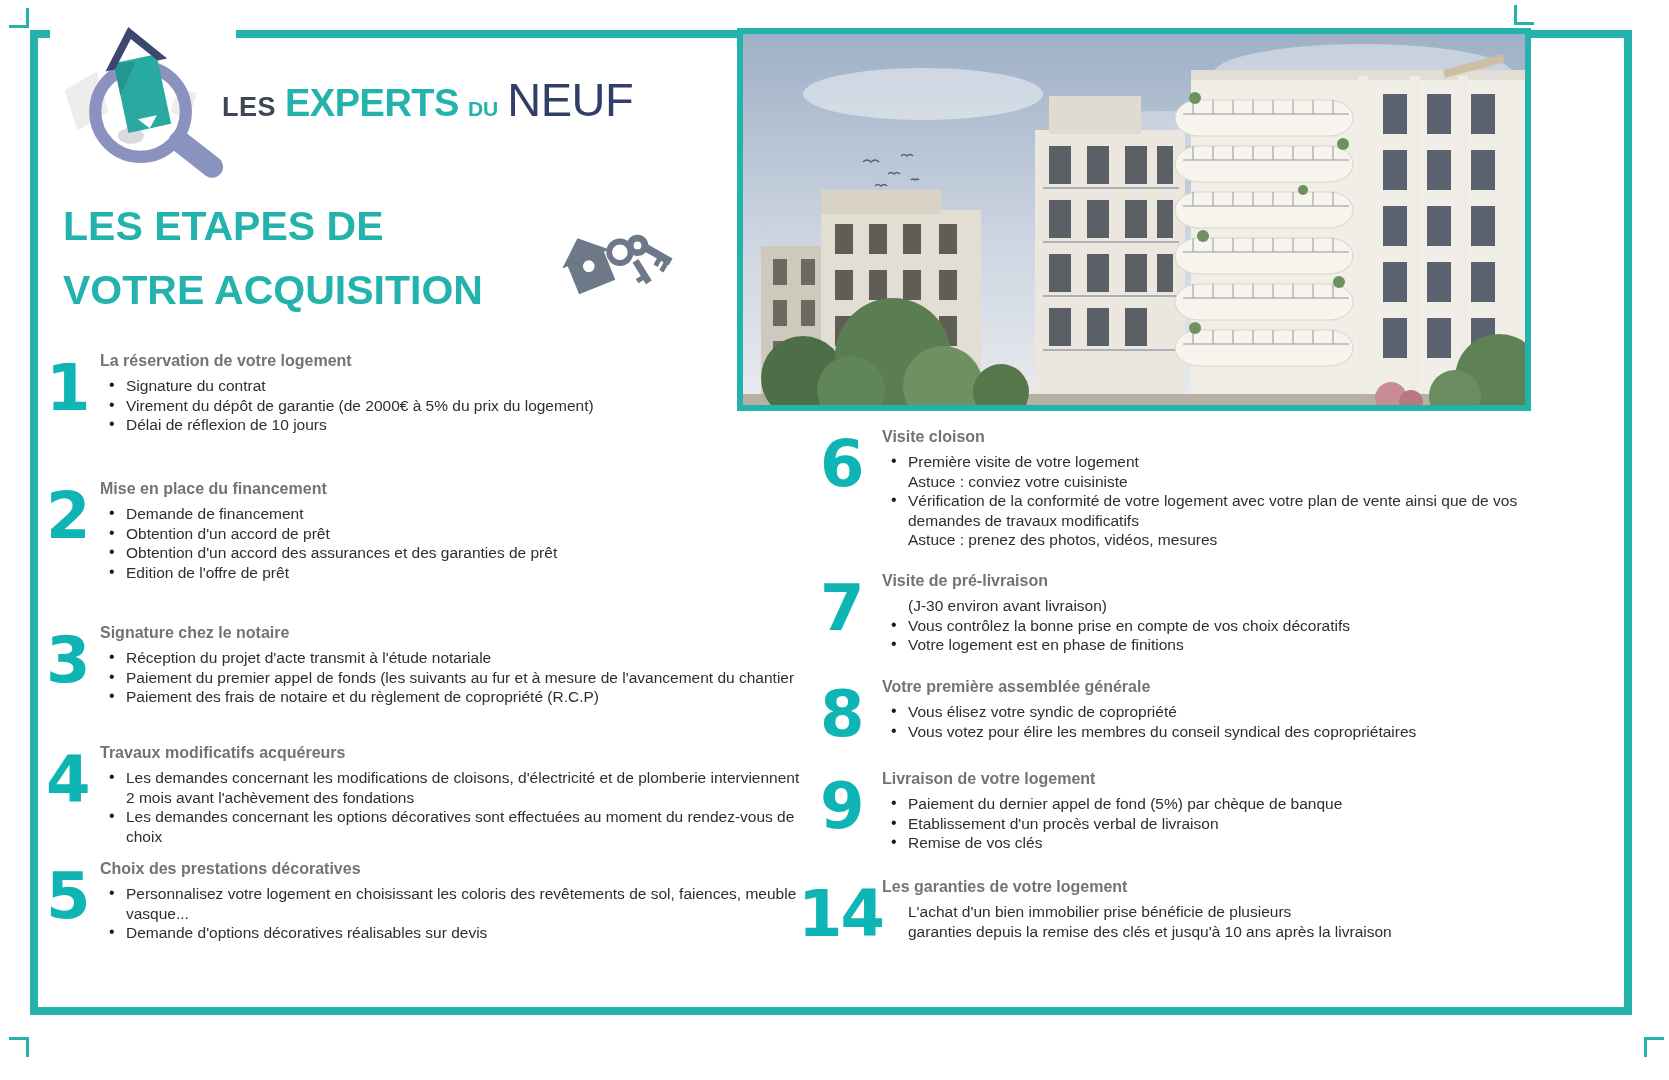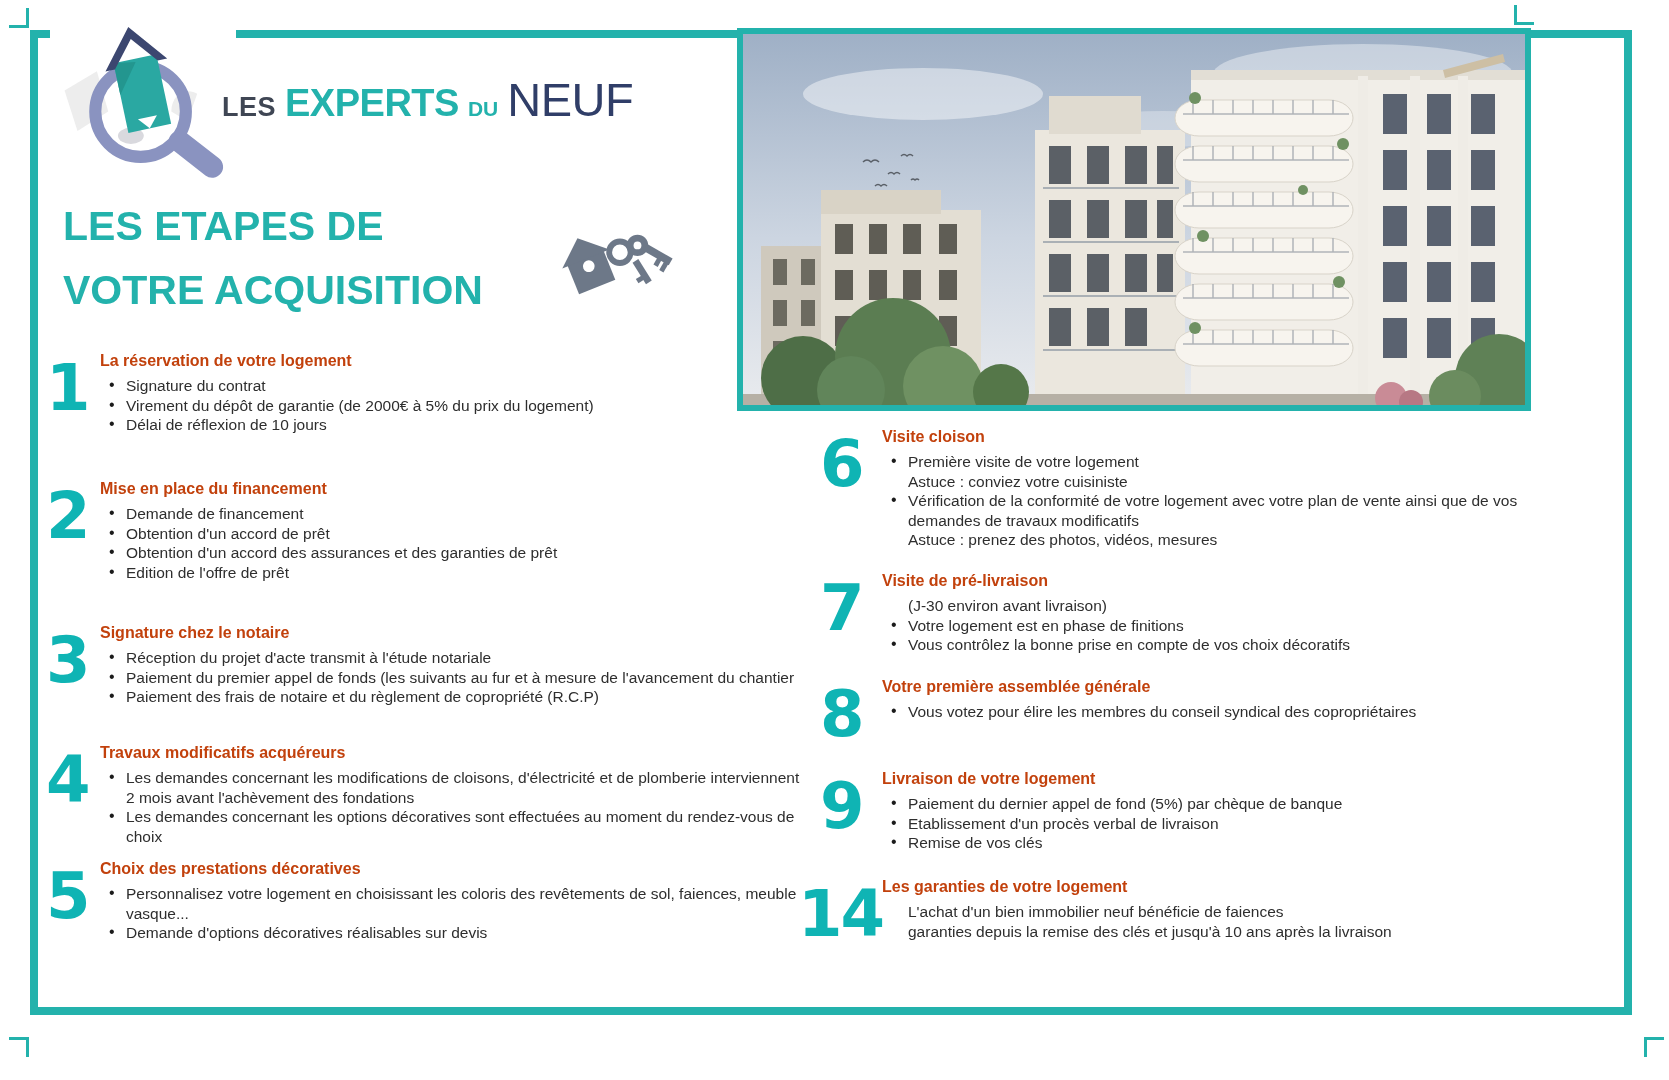--- a/index.html
+++ b/index.html
@@ -42,21 +42,21 @@
   .step-1{top:350px}.step-2{top:478px}.step-3{top:622px}.step-4{top:742px}.step-5{top:858px}
   .step-6{top:426px}.step-7{top:570px}.step-8{top:676px}.step-9{top:768px}
   .step-10{top:876px;left:798px}
   .step-number{width:44px;font-family:"DejaVu Sans",sans-serif;font-size:64px;line-height:1;
                font-weight:800;color:#0fb4b4;letter-spacing:-2px;margin-top:6px;}
   .col-right .step-number{width:50px;}
   .step-10 .step-number{width:72px;}
   .step-body{padding-top:2px;}
   .col-left .step-body{width:706px;}
   .col-right .step-body{width:650px;}
-  .step-title{font-size:16px;font-weight:700;color:#c2410c;margin-bottom:6px;}
+  .step-title{font-size:16px;font-weight:700;color:#737373;margin-bottom:6px;}
   .step-bullets{list-style:none;margin:0;padding:0;}
   .step-bullets li{position:relative;padding-left:26px;font-size:15.5px;line-height:19.5px;color:#2e2e2e;}
   .step-bullets li::before{content:"•";position:absolute;left:9px;top:-1px;font-size:16px;color:#1b1b1b;}
   .bullet-note,.pre-note,.step-line{padding-left:26px;font-size:15.5px;line-height:19.5px;color:#2e2e2e;}
 </style>
 </head>
 <body>
 
 <div class="page">
 
@@ -334,48 +334,49 @@
             <div class="bullet-note">Astuce : prenez des photos, vidéos, mesures</div>
           </ul>
         </div>
       </div>
       <div class="step step-7 col-right">
         <div class="step-number">7</div>
         <div class="step-body">
           <div class="step-title">Visite de pré-livraison</div>
           <div class="pre-note">(J-30 environ avant livraison)</div>
           <ul class="step-bullets">
+            <li><span>Vous contrôlez la bonne prise en compte de vos choix décoratifs</span></li>
             <li><span>Votre logement est en phase de finitions</span></li>
-            <li><span>Vous contrôlez la bonne prise en compte de vos choix décoratifs</span></li>
           </ul>
         </div>
       </div>
       <div class="step step-8 col-right">
         <div class="step-number">8</div>
         <div class="step-body">
           <div class="step-title">Votre première assemblée générale</div>
           <ul class="step-bullets">
+            <li><span>Vous élisez votre syndic de copropriété</span></li>
             <li><span>Vous votez pour élire les membres du conseil syndical des copropriétaires</span></li>
           </ul>
         </div>
       </div>
       <div class="step step-9 col-right">
         <div class="step-number">9</div>
         <div class="step-body">
           <div class="step-title">Livraison de votre logement</div>
           <ul class="step-bullets">
             <li><span>Paiement du dernier appel de fond (5%) par chèque de banque</span></li>
             <li><span>Etablissement d'un procès verbal de livraison</span></li>
             <li><span>Remise de vos clés</span></li>
           </ul>
         </div>
       </div>
       <div class="step step-10 col-right">
         <div class="step-number">14</div>
         <div class="step-body">
           <div class="step-title">Les garanties de votre logement</div>
-          <div class="step-line">L'achat d'un bien immobilier neuf bénéficie de faiences</div>
+          <div class="step-line">L'achat d'un bien immobilier prise bénéficie de plusieurs</div>
           <div class="step-line">garanties depuis la remise des clés et jusqu'à 10 ans après la livraison</div>
         </div>
       </div>
     </div>
 
 </div>
 
 </body></html>

